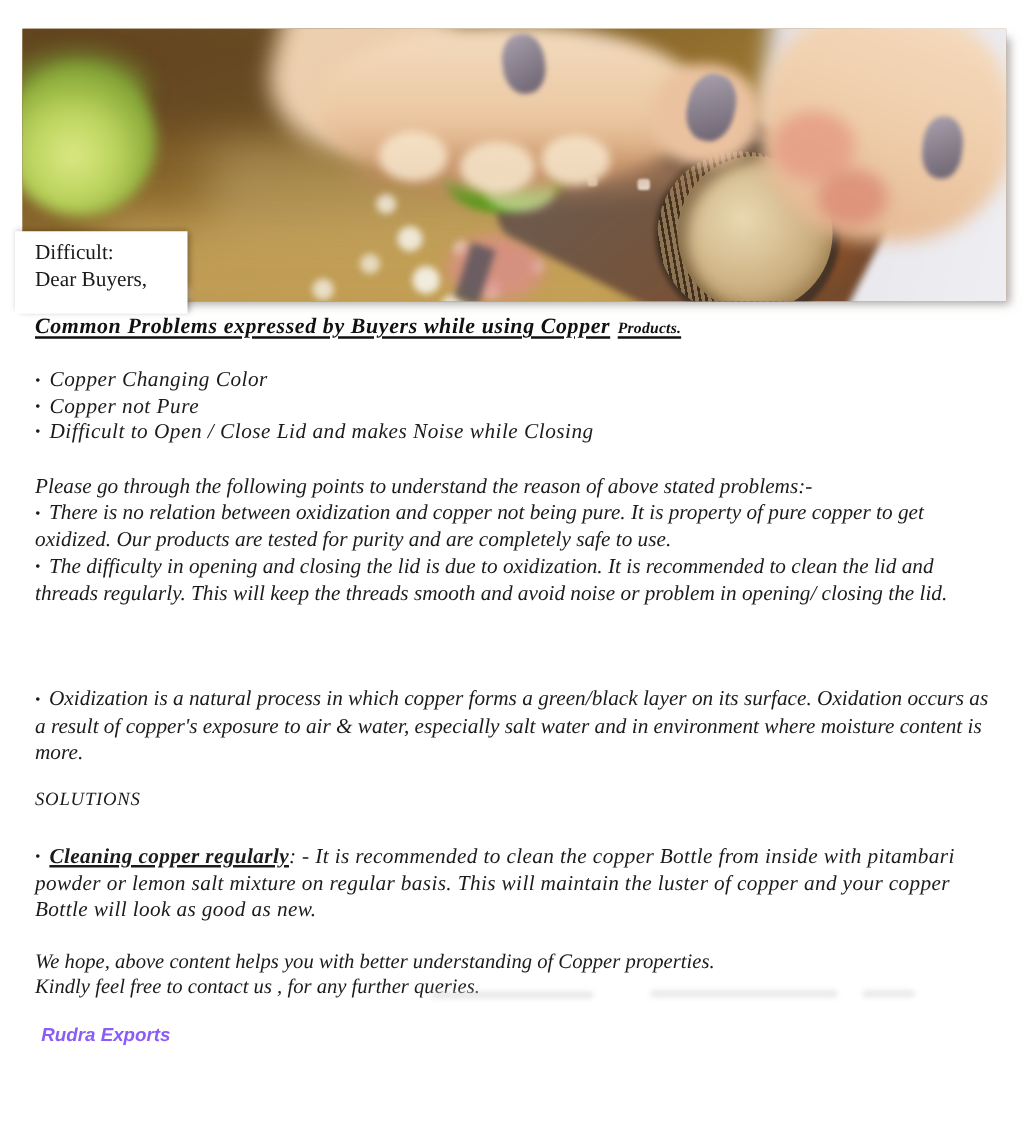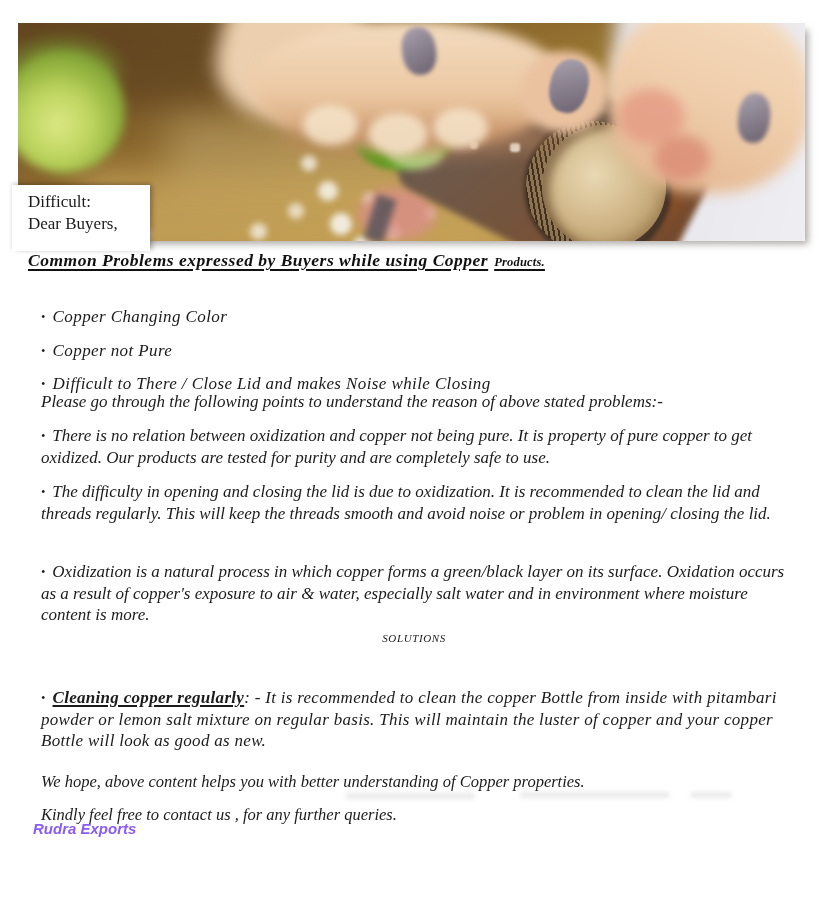--- a/index.html
+++ b/index.html
@@ -75,27 +75,27 @@
 
   
   .abs{position:absolute;left:28px;width:772px;font-style:italic;}
   .heading{top:250px;font-weight:bold;font-size:17.5px;letter-spacing:.5px;color:#111;
     text-decoration:underline;text-decoration-thickness:1.6px;text-underline-offset:3px;}
   .heading .suffix{font-size:12.5px;margin-left:6px;letter-spacing:.2px;}
   .problems{top:294px;font-size:17px;line-height:20.5px;letter-spacing:.4px;}
   .para{font-size:17px;line-height:21px;}
   .intro-block{top:378px;}
   .oxidation{top:548px;}
-  .solutions-title{top:632px;font-size:11px;letter-spacing:.6px;text-align:center;}
+  .solutions-title{top:632px;font-size:15px;letter-spacing:.6px;}
   .cleaning{top:674px;letter-spacing:.3px;}
   .cleaning .label{font-weight:bold;text-decoration:underline;text-decoration-thickness:1.5px;text-underline-offset:2px;}
   .closing{top:759px;font-size:16.5px;line-height:20px;}
   .company{top:820px;left:33px;font-family:"Liberation Sans","DejaVu Sans",sans-serif;font-weight:bold;font-size:15px;color:#8b5cf6;}
   .bullet{font-size:12px;margin-right:7px;vertical-align:1px;}
-  p{margin:13px;}
+  p{margin:0;}
   .smudge{position:absolute;height:6px;background:#d9d9d9;filter:blur(2px);opacity:.55;border-radius:3px;}
   .m1{left:345px;top:793px;width:130px;}
   .m2{left:520px;top:792px;width:150px;}
   .m3{left:690px;top:792px;width:42px;}
 </style>
 </head>
 <body>
 
 <div class="photo">
   <div class="ph-wood"></div>
@@ -156,21 +156,21 @@
   <div>Dear Buyers,</div>
 </div>
 
 <div class="abs heading">
   <span>Common Problems expressed by Buyers while using Copper</span><span class="suffix">Products.</span>
 </div>
 
 <div class="abs problems">
   <p><span class="bullet">•</span><span>Copper Changing Color</span></p>
   <p><span class="bullet">•</span><span>Copper not Pure</span></p>
-  <p><span class="bullet">•</span><span>Difficult to There / Close Lid and makes Noise while Closing</span></p>
+  <p><span class="bullet">•</span><span>Difficult to Open / Close Lid and makes Noise while Closing</span></p>
 </div>
 
 <div class="abs para intro-block">
   <p>Please go through the following points to understand the reason of above stated problems:-</p>
   <p><span class="bullet">•</span><span>There is no relation between oxidization and copper not being pure. It is property of pure copper to get oxidized. Our products are tested for purity and are completely safe to use.</span></p>
   <p><span class="bullet">•</span><span>The difficulty in opening and closing the lid is due to oxidization. It is recommended to clean the lid and threads regularly. This will keep the threads smooth and avoid noise or problem in opening/ closing the lid.</span></p>
 </div>
 
 <div class="abs para oxidation">
   <p><span class="bullet">•</span><span>Oxidization is a natural process in which copper forms a green/black layer on its surface. Oxidation occurs as a result of copper's exposure to air &amp; water, especially salt water and in environment where moisture content is more.</span></p>

